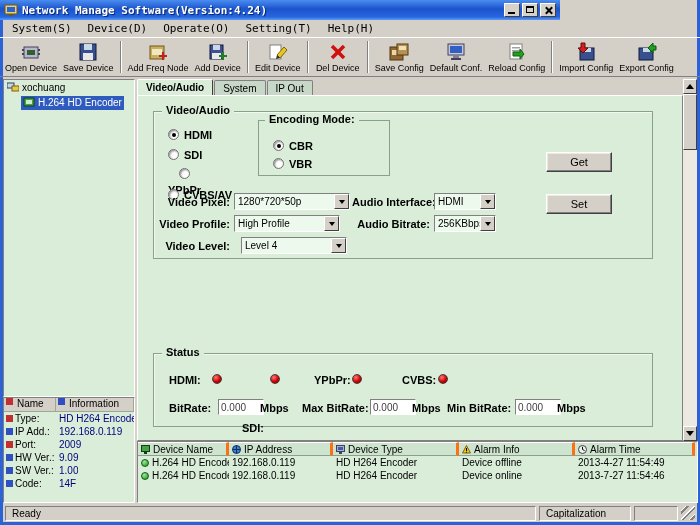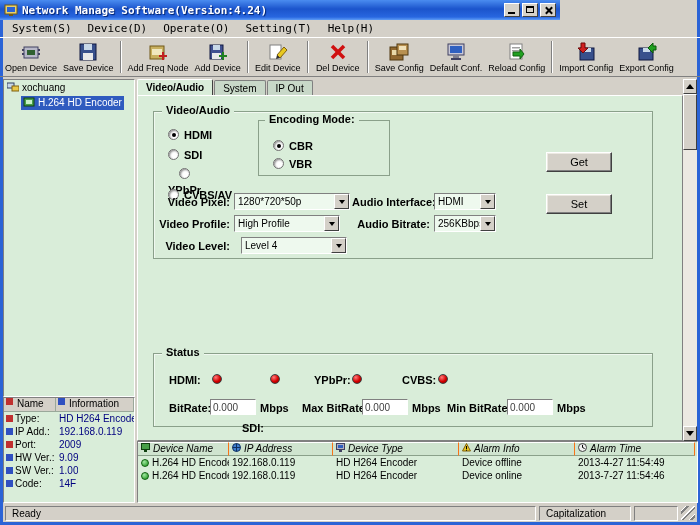--- a/index.html
+++ b/index.html
@@ -73,25 +73,25 @@
   .lbl{position:absolute;font-weight:bold;font-size:11px;white-space:nowrap;}
   .lbl.r{text-align:right;}
   .combo{position:absolute;height:17px;background:#eef9ee;border:1px solid;border-color:#808080 #fff #fff #808080;display:flex;align-items:stretch;}
   .combo-text{flex:1;font-size:10px;padding:2px 3px 0;white-space:nowrap;overflow:hidden;}
   .combo-btn{width:15px;background:#d4d0c8;border:1px solid;border-color:#fff #404040 #404040 #fff;display:flex;align-items:center;justify-content:center;flex:0 0 auto;}
   .arr-down{border:3px solid transparent;border-top:4px solid #000;margin-top:4px;}
   .pushbtn{position:absolute;width:66px;height:20px;background:#d4d0c8;font-size:11px;display:flex;align-items:center;justify-content:center;}
   
   .led{position:absolute;width:10px;height:10px;border-radius:50%;border:1px solid #404040;
     background:radial-gradient(circle at 35% 30%,#ff7a7a,#d40000 55%,#7d0000 100%);}
-  .txtin{position:absolute;width:46px;height:16px;background:#fff;border:1px solid;border-color:#808080 #fff #fff #808080;font-size:10px;color:#404040;padding:0 2px;font-family:"Liberation Sans",sans-serif;}
+  .txtin{position:absolute;width:46px;height:16px;background:#fff;border:1px solid;border-color:#808080 #fff #fff #808080;font-size:10px;color:#404040;padding:0 2px;font-family:"Liberation Sans",sans-serif;margin-left:8px;}
   
   .dev-table{position:absolute;left:137px;top:441px;width:561px;height:62px;background:#d9edd9;border:1px solid;border-color:#808080 #fff #fff #808080;font-size:10px;overflow:hidden;}
   .dev-head{display:flex;height:14px;background:#cfe4cf;}
-  .dev-head .cell{display:flex;gap:3px;padding:0 3px;border-right:1px solid #f97316;border-top:1px solid #fff;border-bottom:1px solid #8aa08a;white-space:nowrap;font-style:italic;}
+  .dev-head .cell{display:flex;align-items:center;gap:3px;padding:0 3px;border-right:3px solid #f97316;border-top:1px solid #fff;border-bottom:1px solid #8aa08a;white-space:nowrap;}
   .dev-row{display:flex;height:13px;align-items:center;white-space:nowrap;}
   .dev-row .cell{padding:0 3px;overflow:hidden;display:flex;align-items:center;gap:3px;}
   .cw1{width:91px;} .cw2{width:104px;} .cw3{width:126px;} .cw4{width:116px;} .cw5{width:120px;}
   .dev-dot{width:8px;height:8px;border-radius:50%;background:radial-gradient(circle at 35% 30%,#9fe89f,#189018);border:1px solid #106010;flex:0 0 auto;}
   .hd-ico{width:9px;height:9px;flex:0 0 auto;}
   
   .statusbar{position:absolute;left:3px;top:504px;width:694px;height:18px;display:flex;align-items:center;gap:3px;padding:1px 2px;}
   .sb-panel{height:15px;border:1px solid;border-color:#808080 #fff #fff #808080;padding:1px 6px;font-size:10px;white-space:nowrap;}
   .sb-ready{flex:1;}
   .sb-cap{width:92px;text-align:left;}

